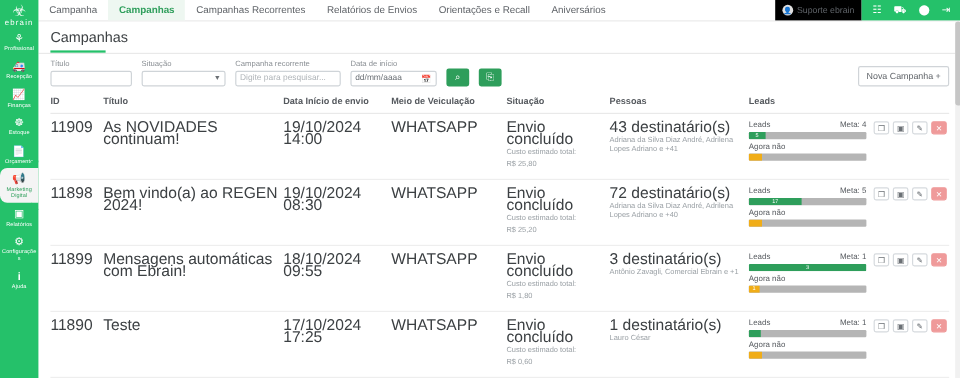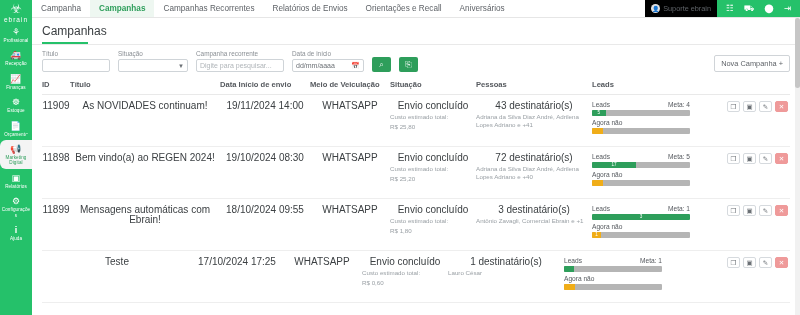--- a/index.html
+++ b/index.html
@@ -114,28 +114,28 @@
   
   .tbl { padding:0 10px; }
   .thead {
     display:flex; padding:4px 0 5px 0; border-bottom:1px solid #e9e9e9;
     font-size:7.6px; color:#55595e; font-weight:bold;
   }
   .trow {
     display:flex; border-bottom:1px solid #eeeeee; padding:6px 0 8px 0;
     position:relative; min-height:52px;
   }
-  .c-id     { width:28px; }
+  .c-id     { width:44px; }
   .c-titulo { width:150px; }
   .c-data   { width:90px; }
-  .c-meio   { width:80px; }
+  .c-meio   { width:96px; }
   .c-sit    { width:86px; }
   .c-pess   { width:116px; }
   .c-leads  { flex:1; }
-  .cell-main { font-size:10px; color:#3c4043; line-height:10px;text-align:center; }
+  .cell-main { font-size:13px; color:#3c4043; line-height:10px; }
   .cell-sub  { font-size:6.2px; color:#9aa0a5; line-height:8px; margin-top:2px; }
 
   
   .leads-wrap { display:flex; align-items:flex-start; gap:6px; }
   .leads-box { width:98px; }
   .leads-row {
     display:flex; justify-content:space-between; align-items:center;
     font-size:6.6px; color:#55595e;
   }
   .bar {
@@ -286,21 +286,21 @@
         </div>
 
         <div class="trow">
           <div class="c-id">
               <div class="cell-main">11909</div>
             </div>
           <div class="c-titulo">
               <div class="cell-main">As NOVIDADES continuam!</div>
             </div>
           <div class="c-data">
-              <div class="cell-main">19/11/2024 14:00</div>
+              <div class="cell-main">19/10/2024 14:00</div>
             </div>
           <div class="c-meio">
               <div class="cell-main">WHATSAPP</div>
             </div>
           <div class="c-sit">
             <div class="cell-main">Envio concluído</div>
             <div class="cell-sub">Custo estimado total:</div>
             <div class="cell-sub">R$ 25,80</div>
           </div>
           <div class="c-pess">
@@ -426,20 +426,23 @@
                 <div class="abtn">❐</div>
                 <div class="abtn">▣</div>
                 <div class="abtn">✎</div>
                 <div class="abtn danger">✕</div>
               </div>
             </div>
           </div>
         </div>
 
         <div class="trow">
+          <div class="c-id">
+              <div class="cell-main">11890</div>
+            </div>
           <div class="c-titulo">
               <div class="cell-main">Teste</div>
             </div>
           <div class="c-data">
               <div class="cell-main">17/10/2024 17:25</div>
             </div>
           <div class="c-meio">
               <div class="cell-main">WHATSAPP</div>
             </div>
           <div class="c-sit">

